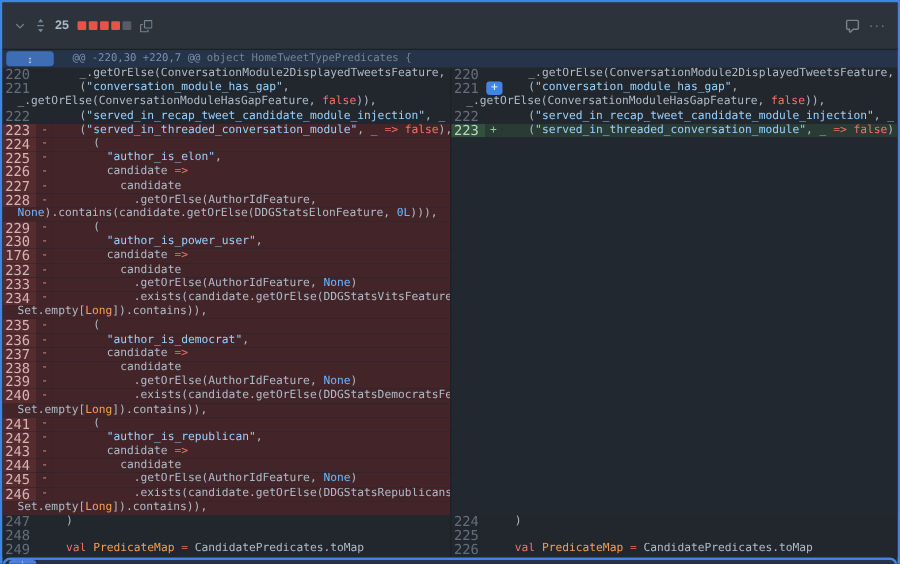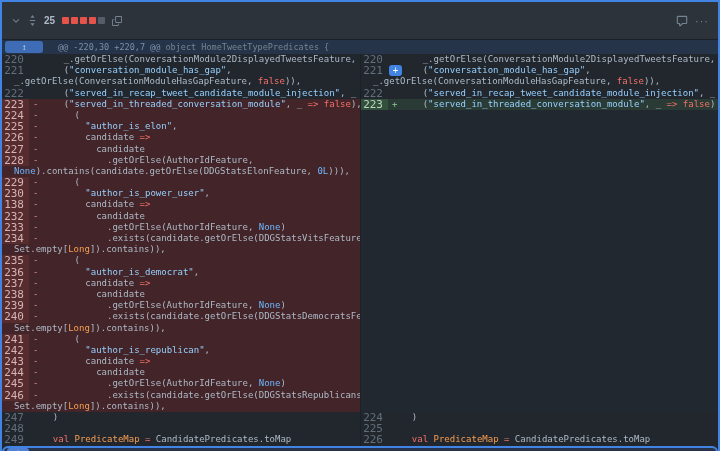--- a/index.html
+++ b/index.html
@@ -130,21 +130,21 @@
         <div class="row ctx"><div class="num">222</div><div class="mark"></div><div class="code"><span class="tk-d">    (</span><span class="tk-s">"served_in_recap_tweet_candidate_module_injection"</span><span class="tk-d">, _ </span></div></div>
         <div class="row del"><div class="num">223</div><div class="mark">-</div><div class="code"><span class="tk-d">    (</span><span class="tk-s">"served_in_threaded_conversation_module"</span><span class="tk-d">, _ </span><span class="tk-k">=&gt;</span><span class="tk-d"> </span><span class="tk-k">false</span><span class="tk-d">),</span></div></div>
         <div class="row del"><div class="num">224</div><div class="mark">-</div><div class="code"><span class="tk-d">      (</span></div></div>
         <div class="row del"><div class="num">225</div><div class="mark">-</div><div class="code"><span class="tk-d">        </span><span class="tk-s">"author_is_elon"</span><span class="tk-d">,</span></div></div>
         <div class="row del"><div class="num">226</div><div class="mark">-</div><div class="code"><span class="tk-d">        candidate </span><span class="tk-k">=&gt;</span></div></div>
         <div class="row del"><div class="num">227</div><div class="mark">-</div><div class="code"><span class="tk-d">          candidate</span></div></div>
         <div class="row del"><div class="num">228</div><div class="mark">-</div><div class="code"><span class="tk-d">            .getOrElse(AuthorIdFeature,</span></div></div>
         <div class="row wrap-del"><div class="code"><span class="tk-c">None</span><span class="tk-d">).contains(candidate.getOrElse(DDGStatsElonFeature, </span><span class="tk-c">0L</span><span class="tk-d">))),</span></div></div>
         <div class="row del"><div class="num">229</div><div class="mark">-</div><div class="code"><span class="tk-d">      (</span></div></div>
         <div class="row del"><div class="num">230</div><div class="mark">-</div><div class="code"><span class="tk-d">        </span><span class="tk-s">"author_is_power_user"</span><span class="tk-d">,</span></div></div>
-        <div class="row del"><div class="num">138</div><div class="mark">-</div><div class="code"><span class="tk-d">        candidate </span><span class="tk-k">=&gt;</span></div></div>
+        <div class="row del"><div class="num">176</div><div class="mark">-</div><div class="code"><span class="tk-d">        candidate </span><span class="tk-k">=&gt;</span></div></div>
         <div class="row del"><div class="num">232</div><div class="mark">-</div><div class="code"><span class="tk-d">          candidate</span></div></div>
         <div class="row del"><div class="num">233</div><div class="mark">-</div><div class="code"><span class="tk-d">            .getOrElse(AuthorIdFeature, </span><span class="tk-c">None</span><span class="tk-d">)</span></div></div>
         <div class="row del"><div class="num">234</div><div class="mark">-</div><div class="code"><span class="tk-d">            .exists(candidate.getOrElse(DDGStatsVitsFeature,</span></div></div>
         <div class="row wrap-del"><div class="code"><span class="tk-d">Set.empty[</span><span class="tk-t">Long</span><span class="tk-d">]).contains)),</span></div></div>
         <div class="row del"><div class="num">235</div><div class="mark">-</div><div class="code"><span class="tk-d">      (</span></div></div>
         <div class="row del"><div class="num">236</div><div class="mark">-</div><div class="code"><span class="tk-d">        </span><span class="tk-s">"author_is_democrat"</span><span class="tk-d">,</span></div></div>
         <div class="row del"><div class="num">237</div><div class="mark">-</div><div class="code"><span class="tk-d">        candidate </span><span class="tk-k">=&gt;</span></div></div>
         <div class="row del"><div class="num">238</div><div class="mark">-</div><div class="code"><span class="tk-d">          candidate</span></div></div>
         <div class="row del"><div class="num">239</div><div class="mark">-</div><div class="code"><span class="tk-d">            .getOrElse(AuthorIdFeature, </span><span class="tk-c">None</span><span class="tk-d">)</span></div></div>
         <div class="row del"><div class="num">240</div><div class="mark">-</div><div class="code"><span class="tk-d">            .exists(candidate.getOrElse(DDGStatsDemocratsFeature,</span></div></div>

